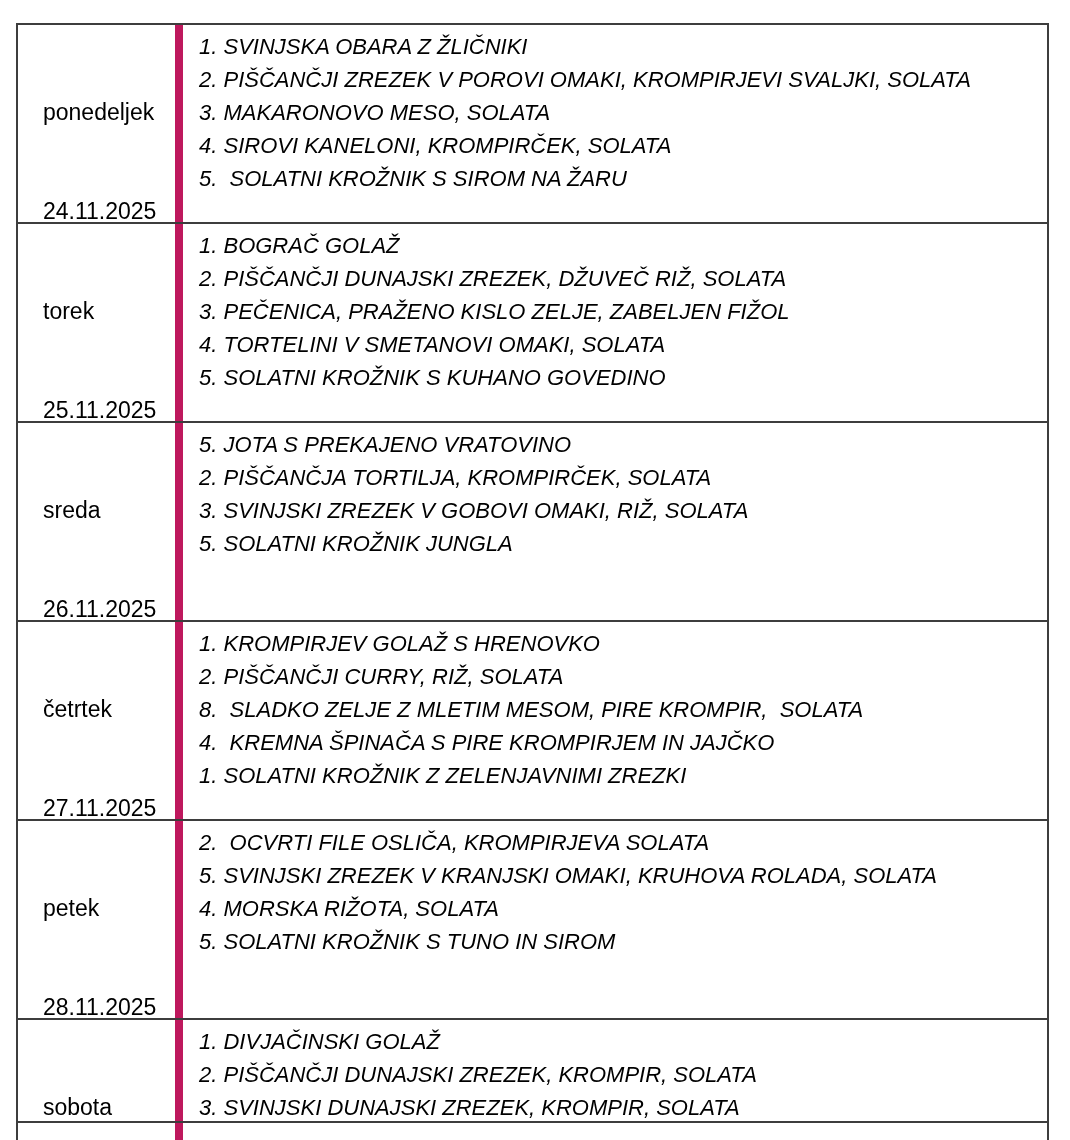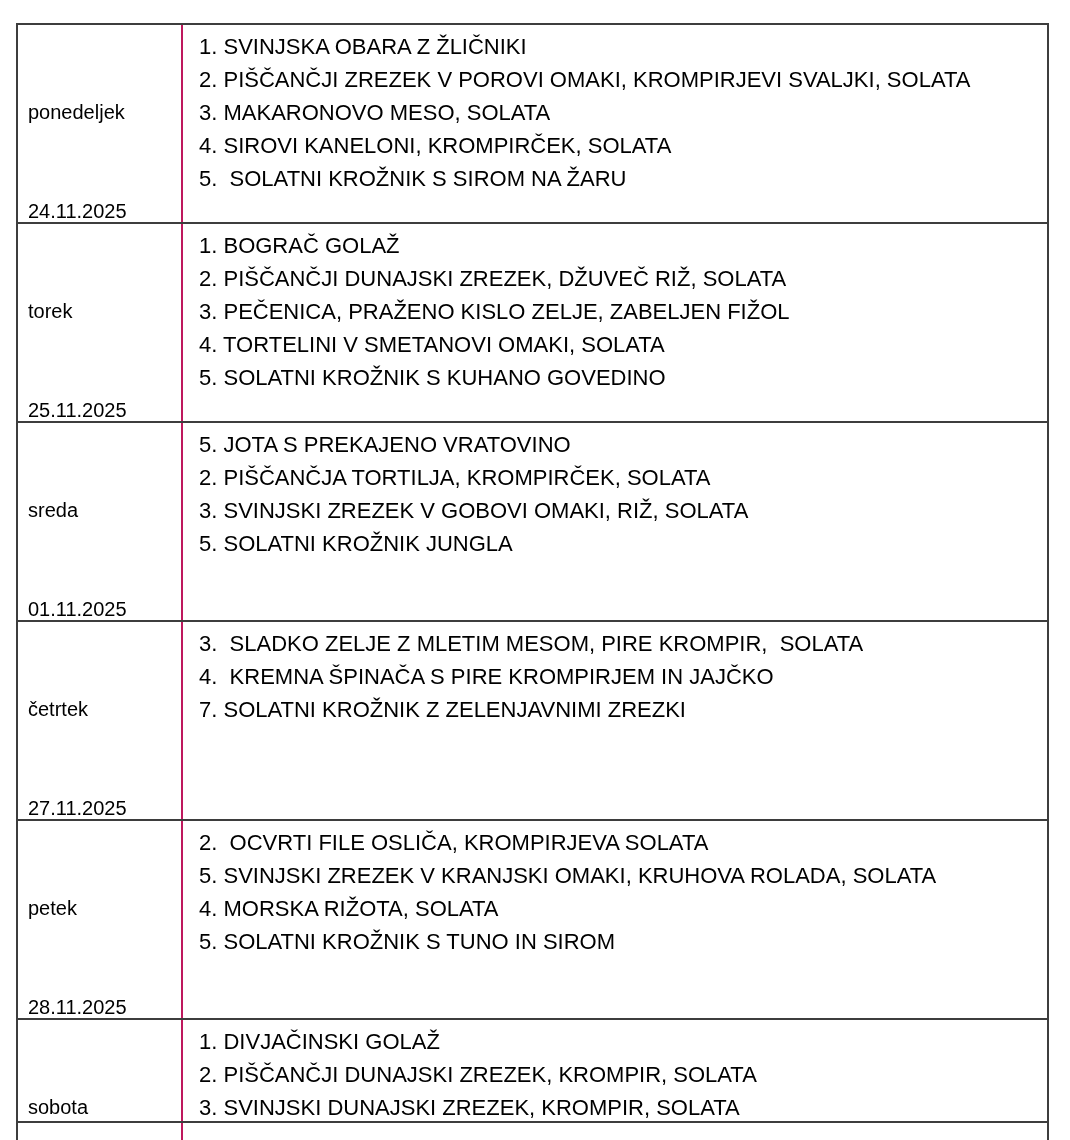--- a/index.html
+++ b/index.html
@@ -29,35 +29,36 @@
     display: flex;
     border-bottom: 2px solid #3d3d3d;
     box-sizing: border-box;
   }
   .menu-row.h-full { height: 199px; }
   .menu-row.h-short { height: 103px; }
   .menu-row.h-partial { height: 60px; border-bottom: none; }
   .day-cell {
     flex: 0 0 165px;
     width: 165px;
-    border-right: 2px solid #be185d;
+    border-right: 8px solid #be185d;
     box-sizing: border-box;
-    padding: 5px 6px 0 10px;
-    font-size: 20px;
+    padding: 5px 6px 0 25px;
+    font-size: 23px;
     line-height: 33px;
     white-space: pre;
     overflow: hidden;
   }
   .items-cell {
     flex: 1 1 auto;
     box-sizing: border-box;
     padding: 5px 8px 0 16px;
     font-size: 22px;
     line-height: 33px;
     overflow: hidden;
+    font-style: italic;
   }
   .menu-item, .day-name, .day-date {
     white-space: pre;
   }
 </style>
 </head>
 <body>
 
 <div class="menu-table">
 
@@ -85,39 +86,41 @@
       <div class="menu-item">2. PIŠČANČJI DUNAJSKI ZREZEK, DŽUVEČ RIŽ, SOLATA</div>
       <div class="menu-item">3. PEČENICA, PRAŽENO KISLO ZELJE, ZABELJEN FIŽOL</div>
       <div class="menu-item">4. TORTELINI V SMETANOVI OMAKI, SOLATA</div>
       <div class="menu-item">5. SOLATNI KROŽNIK S KUHANO GOVEDINO</div>
     </div>
   </div>
 
   <div class="menu-row h-full">
     <div class="day-cell">
       <div class="day-name">sreda</div>
-      <div class="day-date">01.11.2025</div>
+      <div class="day-date">26.11.2025</div>
     </div>
     <div class="items-cell">
       <div class="menu-item">5. JOTA S PREKAJENO VRATOVINO</div>
       <div class="menu-item">2. PIŠČANČJA TORTILJA, KROMPIRČEK, SOLATA</div>
       <div class="menu-item">3. SVINJSKI ZREZEK V GOBOVI OMAKI, RIŽ, SOLATA</div>
       <div class="menu-item">5. SOLATNI KROŽNIK JUNGLA</div>
     </div>
   </div>
 
   <div class="menu-row h-full">
     <div class="day-cell">
       <div class="day-name">četrtek</div>
       <div class="day-date">27.11.2025</div>
     </div>
     <div class="items-cell">
-      <div class="menu-item">3.  SLADKO ZELJE Z MLETIM MESOM, PIRE KROMPIR,  SOLATA</div>
+      <div class="menu-item">1. KROMPIRJEV GOLAŽ S HRENOVKO</div>
+      <div class="menu-item">2. PIŠČANČJI CURRY, RIŽ, SOLATA</div>
+      <div class="menu-item">8.  SLADKO ZELJE Z MLETIM MESOM, PIRE KROMPIR,  SOLATA</div>
       <div class="menu-item">4.  KREMNA ŠPINAČA S PIRE KROMPIRJEM IN JAJČKO</div>
-      <div class="menu-item">7. SOLATNI KROŽNIK Z ZELENJAVNIMI ZREZKI</div>
+      <div class="menu-item">1. SOLATNI KROŽNIK Z ZELENJAVNIMI ZREZKI</div>
     </div>
   </div>
 
   <div class="menu-row h-full">
     <div class="day-cell">
       <div class="day-name">petek</div>
       <div class="day-date">28.11.2025</div>
     </div>
     <div class="items-cell">
       <div class="menu-item">2.  OCVRTI FILE OSLIČA, KROMPIRJEVA SOLATA</div>

